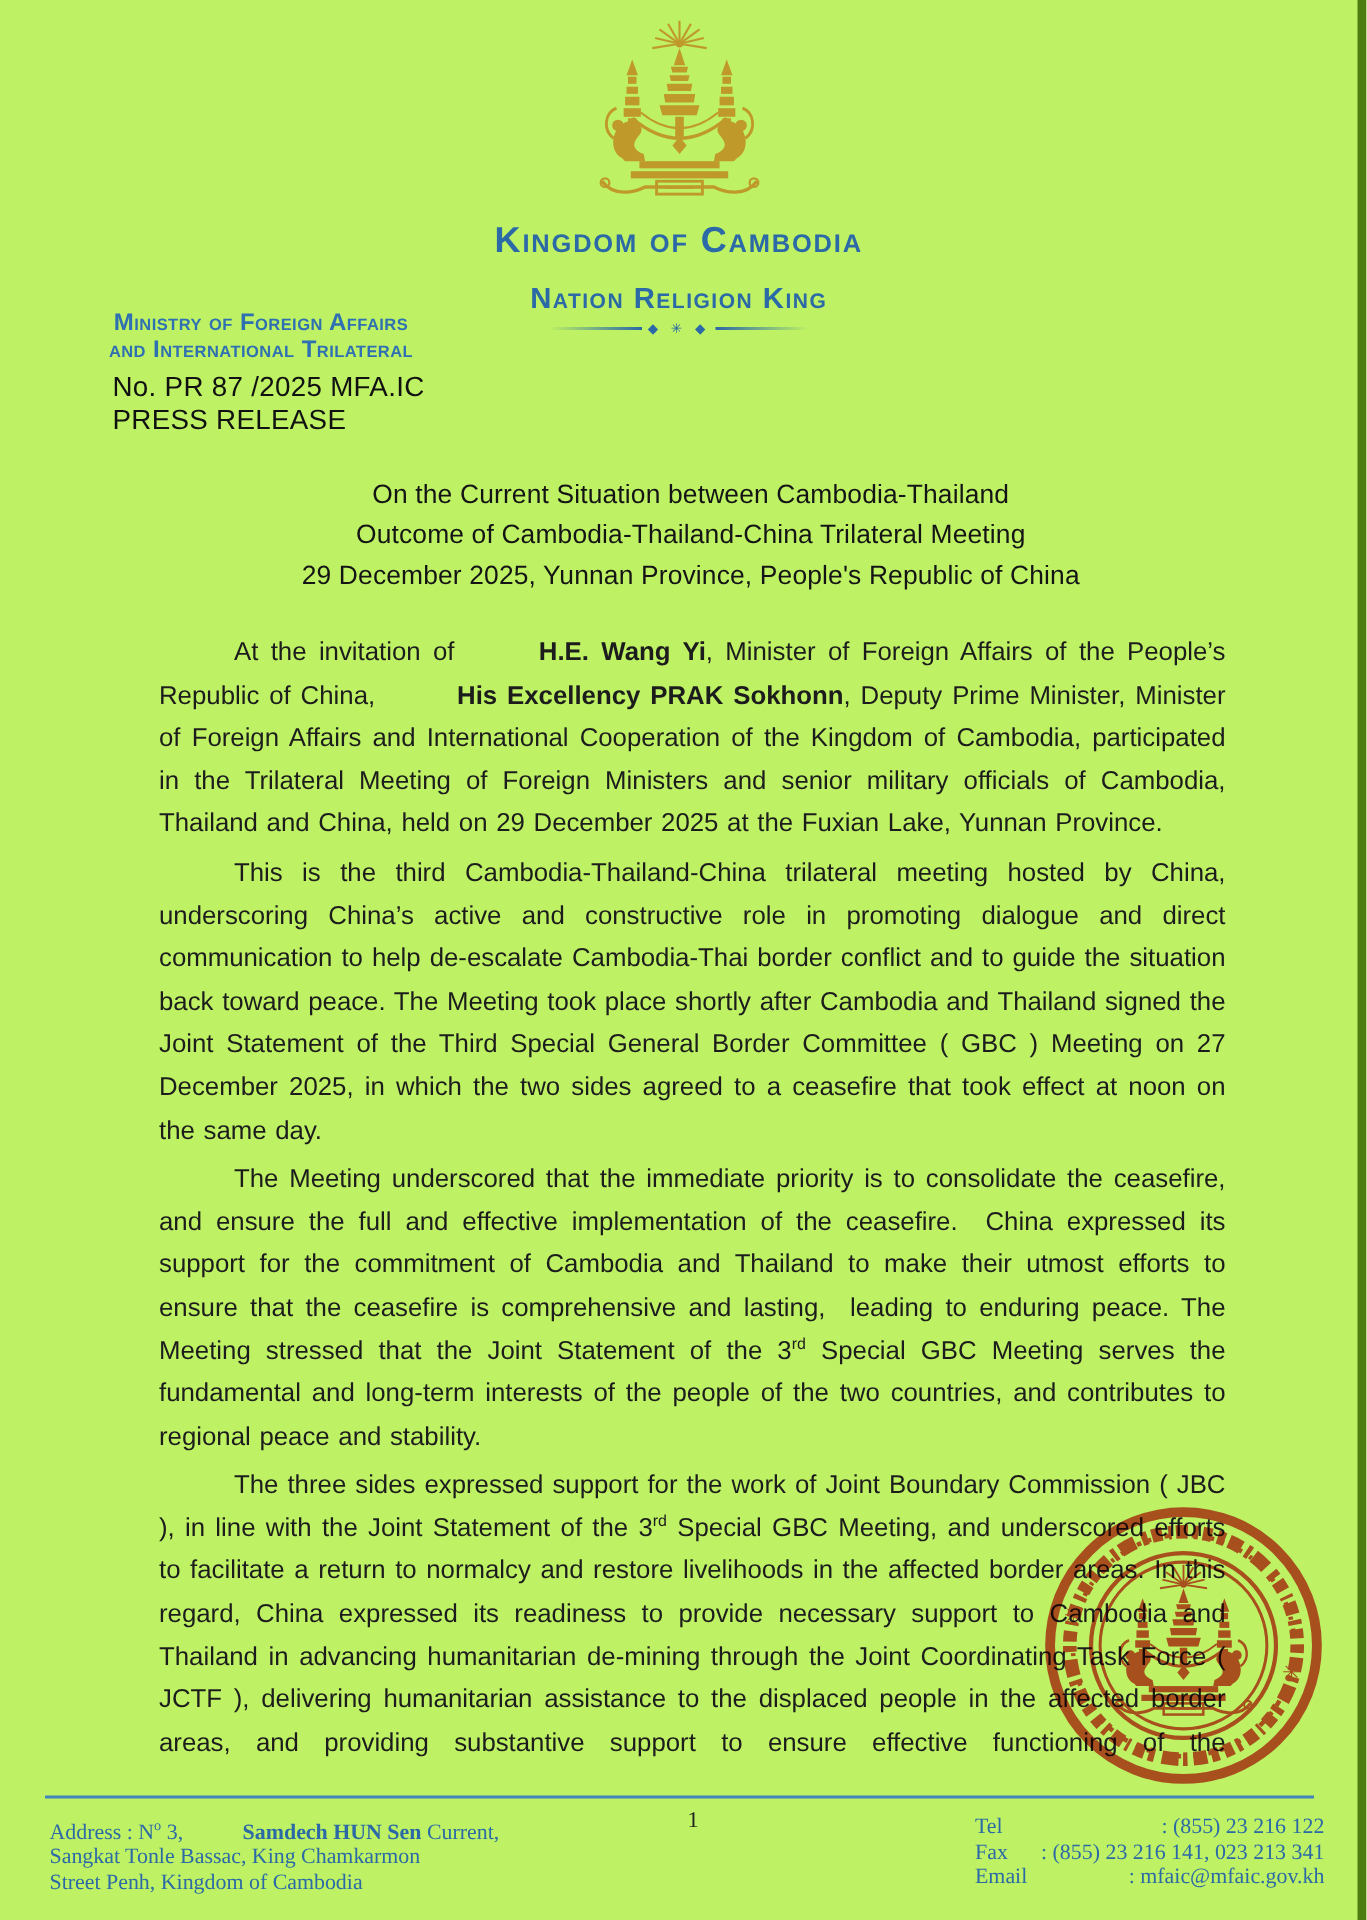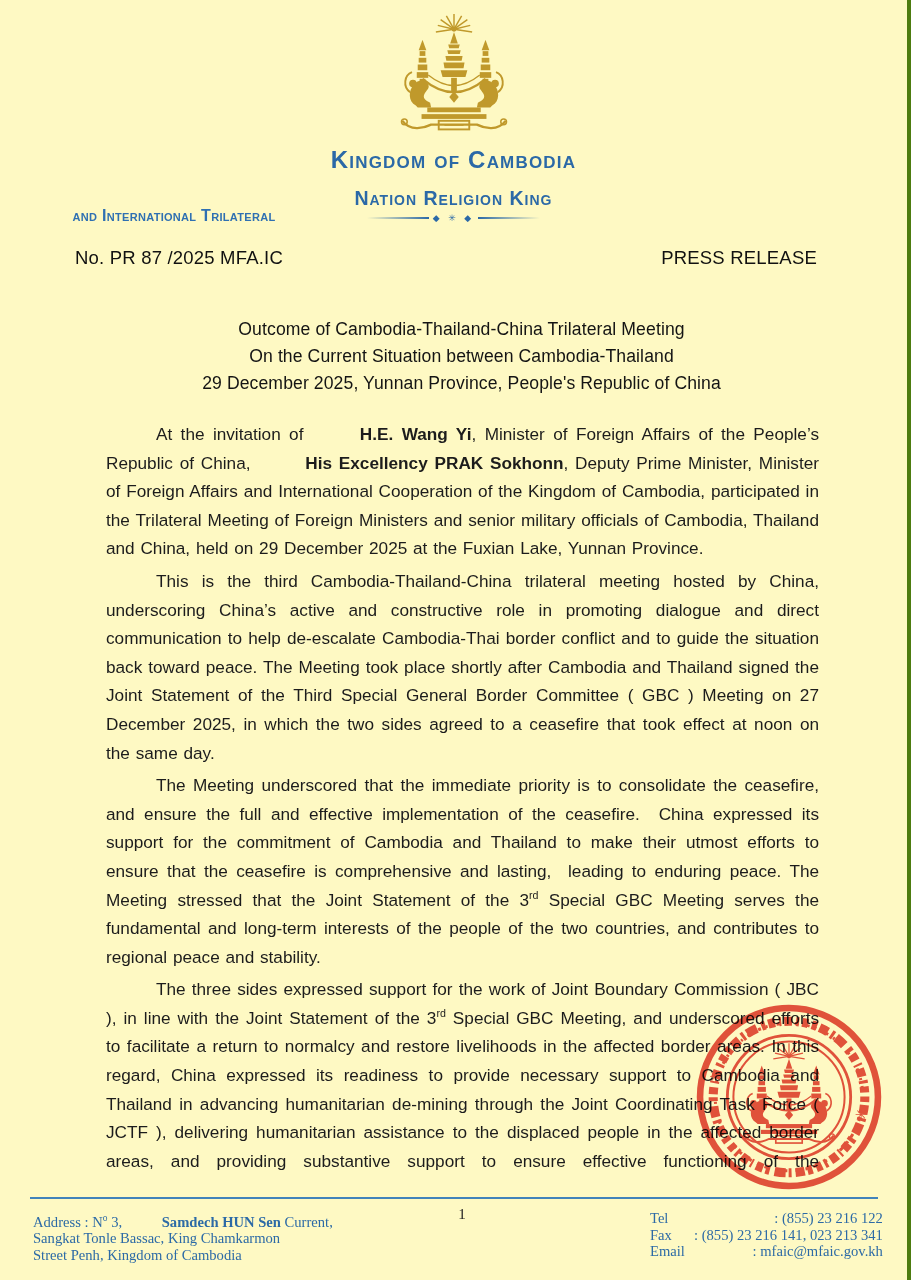--- a/index.html
+++ b/index.html
@@ -1,25 +1,25 @@
 <!DOCTYPE html>
 <html><head>
 <meta charset="utf-8">
 <style>
   * { margin: 0; padding: 0; box-sizing: border-box; }
   html, body { background: #fff; }
   .page {
     position: relative;
     width: 911px;
     height: 1280px;
-    background: #fef9c3;
+    background: #bef264;
     overflow: hidden;
     font-family: "Liberation Sans", "DejaVu Sans", sans-serif;
     color: #1c1c1c;
-    border-right: 4px solid #4d7c0f;
+    border-right: 6px solid #4d7c0f;
   }
 
   
   .letterhead { position: absolute; top: 12px; left: 0; right: 0; text-align: center; }
   .emblem { width: 118px; height: 126px; color: #c0992b; }
   .kingdom-title {
     margin-top: 4px;
     font-variant: small-caps;
     font-weight: bold;
     font-size: 24px;
@@ -47,21 +47,21 @@
   .ministry {
     position: absolute; top: 207px; left: 38px; width: 272px;
     text-align: center;
     font-variant: small-caps; font-weight: bold;
     font-size: 16px; line-height: 18px;
     color: #2f70b2; letter-spacing: 0.3px;
   }
   .ref-row {
     position: absolute; top: 247px; left: 75px; right: 90px;
     display: flex; justify-content: space-between; align-items: baseline;
-    font-size: 18.5px; letter-spacing: 0.2px; color: #111;
+    font-size: 18.5px; letter-spacing: 0.2px; color: #111; flex-direction: column;
   }
 
   
   .doc-title {
     position: absolute; top: 316px; left: 100px; right: 84px;
     text-align: center;
     font-size: 17.6px; line-height: 27px; font-weight: 500;
     color: #141414; letter-spacing: 0.1px;
   }
 
@@ -188,31 +188,32 @@
     <div class="kingdom-title">Kingdom of Cambodia</div>
     <div class="motto">Nation Religion King</div>
     <div class="ornament">
       <span class="orn-line"></span>
       <span class="orn-glyphs">◆ ✳ ◆</span>
       <span class="orn-line rev"></span>
     </div>
   </div>
 
   <div class="ministry">
+    <div>Ministry of Foreign Affairs</div>
     <div>and International Trilateral</div>
   </div>
 
   <div class="ref-row">
     <span>No. PR 87 /2025 MFA.IC</span>
     <span>PRESS RELEASE</span>
   </div>
 
   <div class="doc-title">
+    <div>On the Current Situation between Cambodia-Thailand</div>
     <div>Outcome of Cambodia-Thailand-China Trilateral Meeting</div>
-    <div>On the Current Situation between Cambodia-Thailand</div>
     <div>29 December 2025, Yunnan Province, People's Republic of China</div>
   </div>
 
   <div class="doc-body">
       <p class="para"><span>At the invitation of </span><span class="b">H.E. Wang Yi</span><span>, Minister of Foreign Affairs of the People’s Republic of China, </span><span class="b">His Excellency PRAK Sokhonn</span><span>, Deputy Prime Minister, Minister of Foreign Affairs and International Cooperation of the Kingdom of Cambodia, participated in the Trilateral Meeting of Foreign Ministers and senior military officials of Cambodia, Thailand and China, held on 29 December 2025 at the Fuxian Lake, Yunnan Province.</span></p>
       <p class="para"><span>This is the third Cambodia-Thailand-China trilateral meeting hosted by China, underscoring China’s active and constructive role in promoting dialogue and direct communication to help de-escalate Cambodia-Thai border conflict and to guide the situation back toward peace. The Meeting took place shortly after Cambodia and Thailand signed the Joint Statement of the Third Special General Border Committee ( GBC ) Meeting on 27 December 2025, in which the two sides agreed to a ceasefire that took effect at noon on the same day.</span></p>
       <p class="para"><span>The Meeting underscored that the immediate priority is to consolidate the ceasefire, and ensure the full and effective implementation of the ceasefire.&nbsp; China expressed its support for the commitment of Cambodia and Thailand to make their utmost efforts to ensure that the ceasefire is comprehensive and lasting,&nbsp; leading to enduring peace. The Meeting stressed that the Joint Statement of the 3</span><sup>rd</sup><span> Special GBC Meeting serves the fundamental and long-term interests of the people of the two countries, and contributes to regional peace and stability.</span></p>
       <p class="para cont"><span>The three sides expressed support for the work of Joint Boundary Commission ( JBC ), in line with the Joint Statement of the 3</span><sup>rd</sup><span> Special GBC Meeting, and underscored efforts to facilitate a return to normalcy and restore livelihoods in the affected border areas. In this regard, China expressed its readiness to provide necessary support to Cambodia and Thailand in advancing humanitarian de-mining through the Joint Coordinating Task Force ( JCTF ), delivering humanitarian assistance to the displaced people in the affected border areas, and providing substantive support to ensure effective functioning of the</span></p>
     </div>
 

